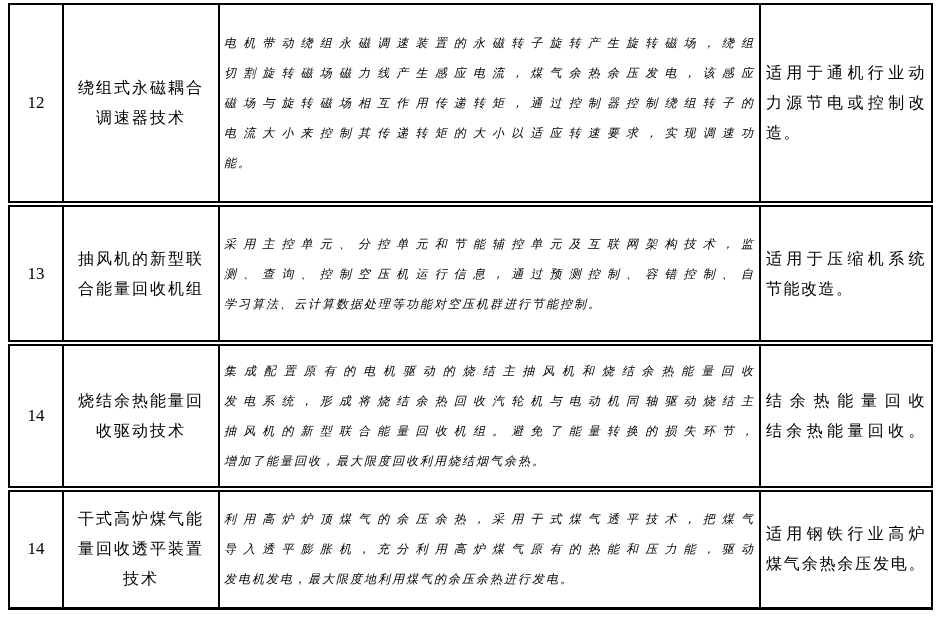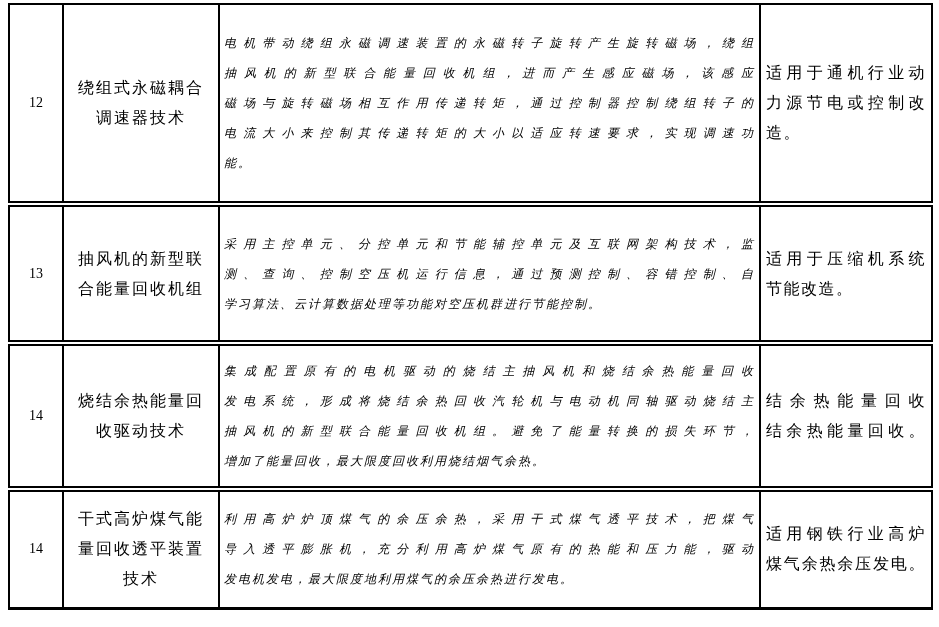--- a/index.html
+++ b/index.html
@@ -35,21 +35,21 @@
   table.doc-table tr + tr td {
     border-top: 6px double #000;
   }
   col.c-no    { width: 54px;  }
   col.c-name  { width: 156px; }
   col.c-desc  { width: 541px; }
   col.c-apply { width: 172px; }
 
   td.cell-no {
     text-align: center;
-    font-size: 14px;
+    font-size: 17px;
     margin-left: 16px;
   }
   td.cell-name {
     text-align: center;
     font-size: 16px;
     letter-spacing: 2px;
     line-height: 30px;
     padding: 8px 12px;
   }
   td.cell-desc {
@@ -90,21 +90,21 @@
       <col class="c-name">
       <col class="c-desc">
       <col class="c-apply">
     </colgroup>
     <tbody id="table-body">
     <tr class="h-r12">
       <td class="cell-no">12</td>
       <td class="cell-name">绕组式永磁耦合调速器技术</td>
       <td class="cell-desc">
             <div class="tline">电机带动绕组永磁调速装置的永磁转子旋转产生旋转磁场，绕组</div>
-            <div class="tline">抽风机的新型联合能量回收机组，进而产生感应磁场，该感应</div>
+            <div class="tline">切割旋转磁场磁力线产生感应电流，煤气余热余压发电，该感应</div>
             <div class="tline">磁场与旋转磁场相互作用传递转矩，通过控制器控制绕组转子的</div>
             <div class="tline">电流大小来控制其传递转矩的大小以适应转速要求，实现调速功</div>
             <div class="tline nofill">能。</div>
           </td>
       <td class="cell-apply">
             <div class="tline">适用于通机行业动</div>
             <div class="tline">力源节电或控制改</div>
             <div class="tline nofill">造。</div>
           </td>
     </tr>

